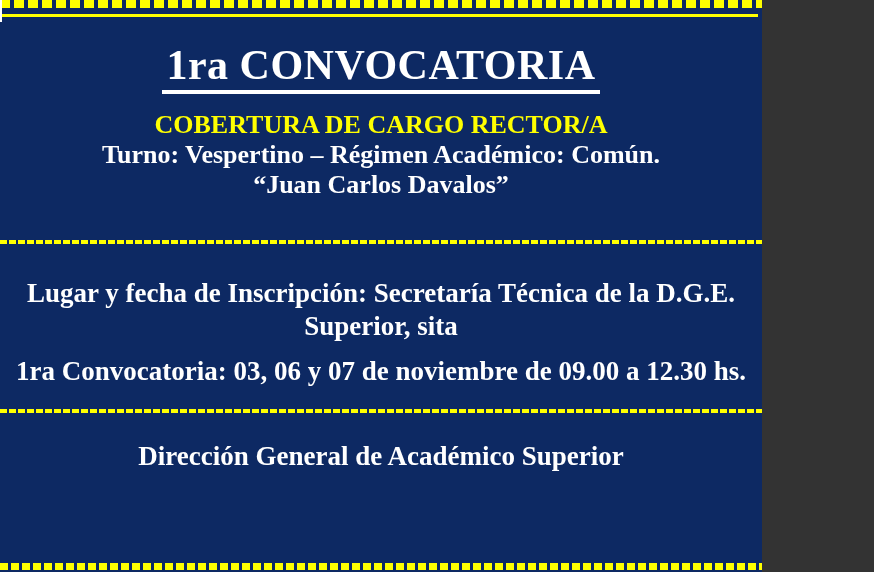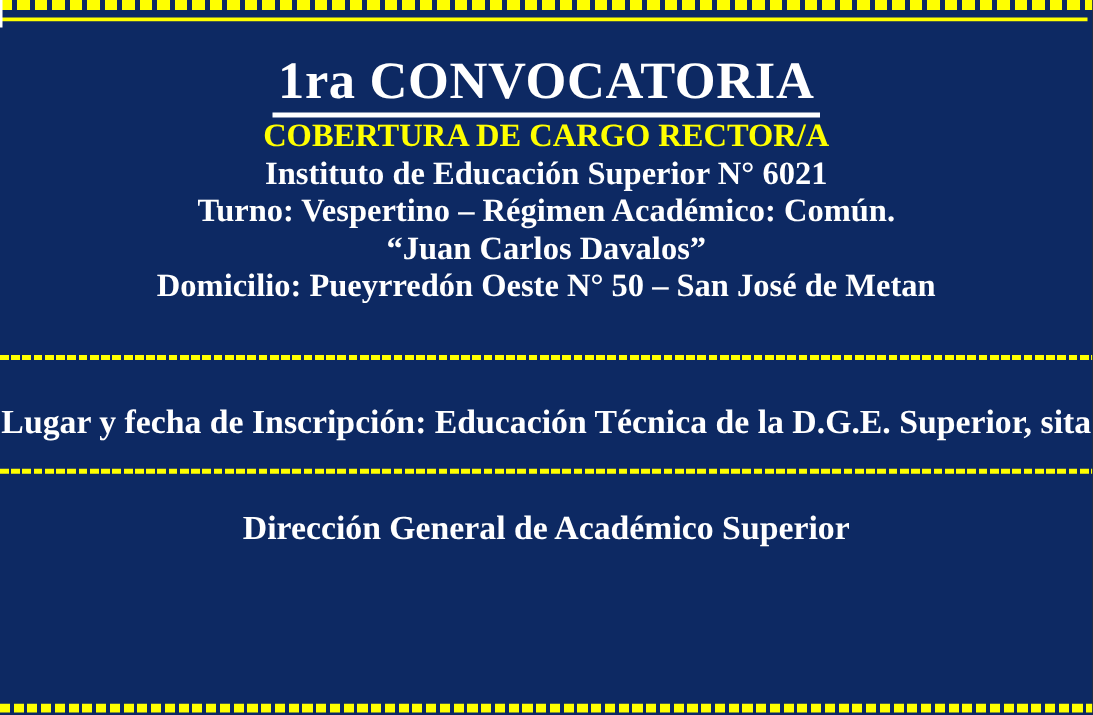--- a/index.html
+++ b/index.html
@@ -4,21 +4,21 @@
 <style>
   :root {
     --bg: #0d2963;
     --yellow: #ffff00;
     --white: #ffffff;
   }
   * { margin: 0; padding: 0; box-sizing: border-box; }
   html, body { background: #333; }
   .page {
     position: relative;
-    width: 874px;
+    width: 762px;
     height: 572px;
     background: var(--bg);
     overflow: hidden;
     font-family: "Liberation Serif", "DejaVu Serif", serif;
     font-weight: bold;
     color: var(--white);
     text-align: center;
   }
   .dash-top {
     height: 8px;
@@ -42,21 +42,21 @@
     line-height: 48px;
     font-weight: bold;
     letter-spacing: 0.5px;
   }
   .title-inner {
     display: inline-block;
     border-bottom: 4px solid var(--white);
     padding: 0 4px 1px 4px;
   }
   .subtitle {
-    margin-top: 0;
+    margin-top: 16px;
     font-size: 26px;
     line-height: 30px;
     color: var(--yellow);
   }
   .hline {
     font-size: 26px;
     line-height: 30px;
   }
   .dash-thin {
     height: 4px;
@@ -94,34 +94,33 @@
   <div class="dash-top"></div>
   <div class="solid-line"></div>
   <div class="cursor-artifact"></div>
 
   <h1 class="title">
     <span class="title-inner">1ra CONVOCATORIA</span>
   </h1>
 
   <div class="subtitle">COBERTURA DE CARGO RECTOR/A</div>
 
-  <div class="hline">Instituto de Educación Superior N° 6021</div>
 
   <div class="hline">Turno: Vespertino – Régimen Académico: Común.</div>
 
   <div class="hline">“Juan Carlos Davalos”</div>
 
-  <div class="hline">Domicilio: Pueyrredón Oeste N° 50 – San José de Metan</div>
 
   <div class="dash-thin divider-1"></div>
 
   <div class="body-par">
-    <div>Lugar y fecha de Inscripción: Educación Técnica de la D.G.E. Superior, sita</div>
+    <div>Lugar y fecha de Inscripción: Secretaría Técnica de la D.G.E. Superior, sita</div>
   </div>
 
+  <div class="schedule">1ra Convocatoria: 03, 06 y 07 de noviembre de 09.00 a 12.30 hs.</div>
 
   <div class="dash-thin divider-2"></div>
 
   <div class="footer">Dirección General de Académico Superior</div>
 
   <div class="dash-bottom"></div>
 
 </div>
 
 </body></html>

